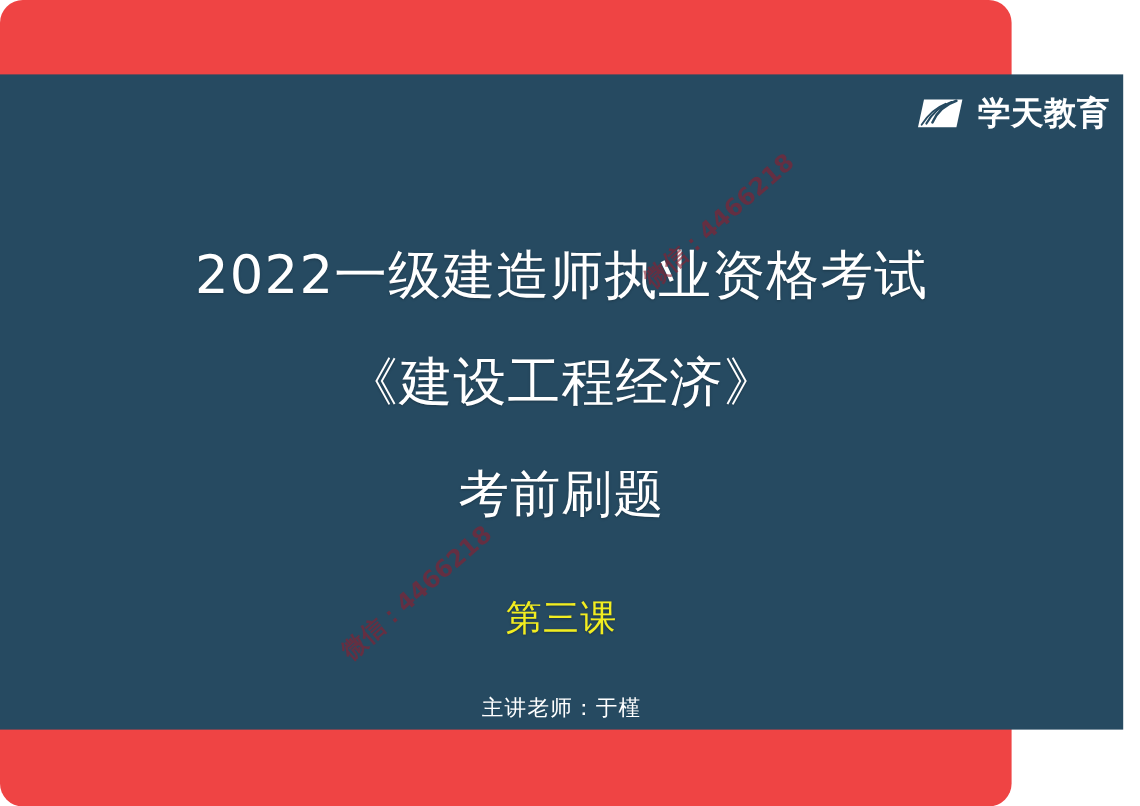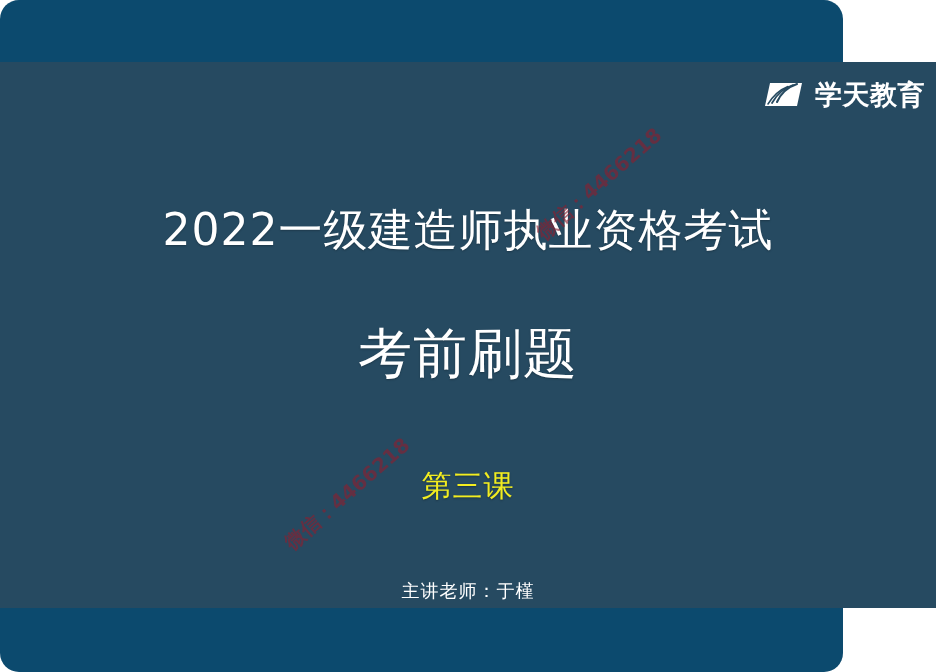--- a/index.html
+++ b/index.html
@@ -11,21 +11,21 @@
     width: 950px;
     height: 672px;
     overflow: hidden;
     font-family: "Liberation Sans", "DejaVu Sans", sans-serif;
   }
 
   .slide-canvas {
     position: relative;
     width: 843px;
     height: 672px;
-    background: #0c4a6e;
+    background: #ef4444;
     border-radius: 19px;
   }
 
   
   .title-panel {
     position: absolute;
     left: 0;
     top: 62px;
     width: 936px;
     height: 546px;
@@ -80,21 +80,21 @@
     letter-spacing: 1px;
     white-space: nowrap;
     font-family: "DejaVu Sans", "Liberation Sans", sans-serif;
     text-shadow: 0 1px 2px rgba(0,0,0,0.25);
   }
   .headline.line-2 {
     margin-top: 4px;
   }
   .headline.line-3 {
     margin-top: 10px;
-    font-size: 54px;
+    font-size: 42px;
     font-family: Liberation Serif, serif;
   }
 
   .lesson-label {
     color: #f2ed20;
     font-size: 30px;
     line-height: 40px;
     margin-top: 27px;
     letter-spacing: 1px;
     white-space: nowrap;
@@ -151,19 +151,20 @@
         <path d="M4 23 C9 15 15 9 24 5.5" stroke="#264a61" stroke-width="1.5" fill="none" stroke-linecap="round"></path>
       </svg>
       <span class="logo-text">学天教育</span>
     </div>
 
     <span class="watermark wm-top">微信：4466218</span>
     <span class="watermark wm-bottom">微信：4466218</span>
 
     <div class="text-stack">
       <div class="headline line-1">2022一级建造师执业资格考试</div>
+      <div class="headline line-2">《建设工程经济》</div>
       <div class="headline line-3">考前刷题</div>
       <div class="lesson-label">第三课</div>
       <div class="instructor">主讲老师：于槿</div>
     </div>
 
   </div>
 </div>
 
 </body></html>

